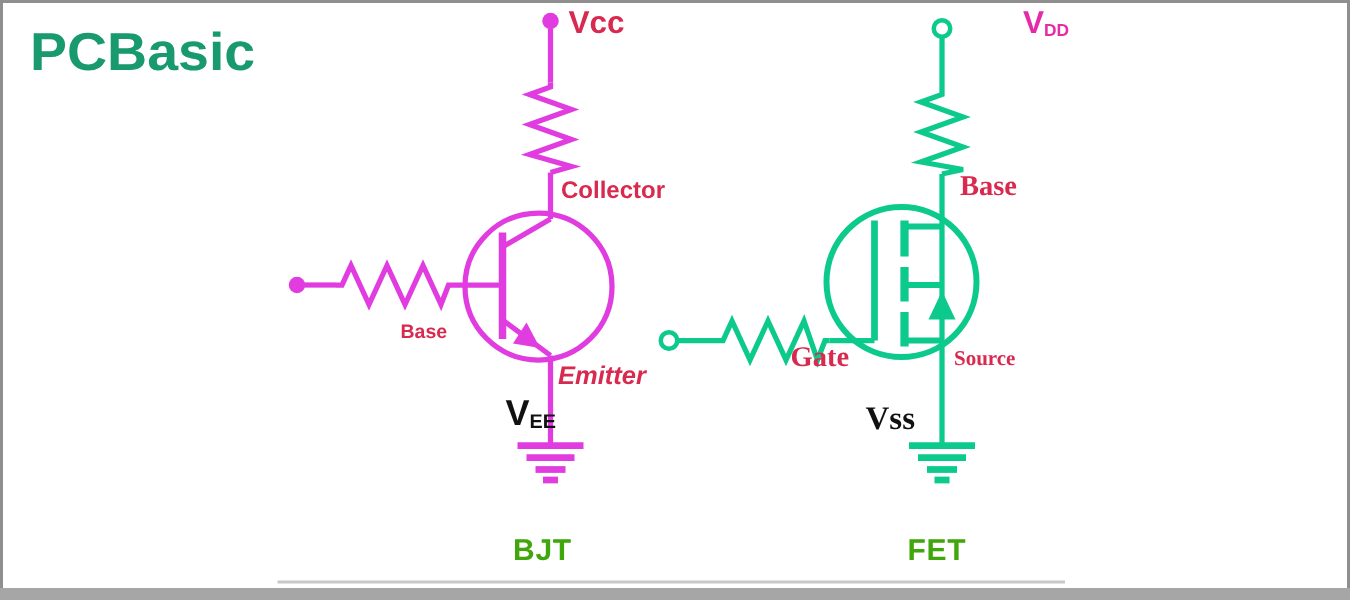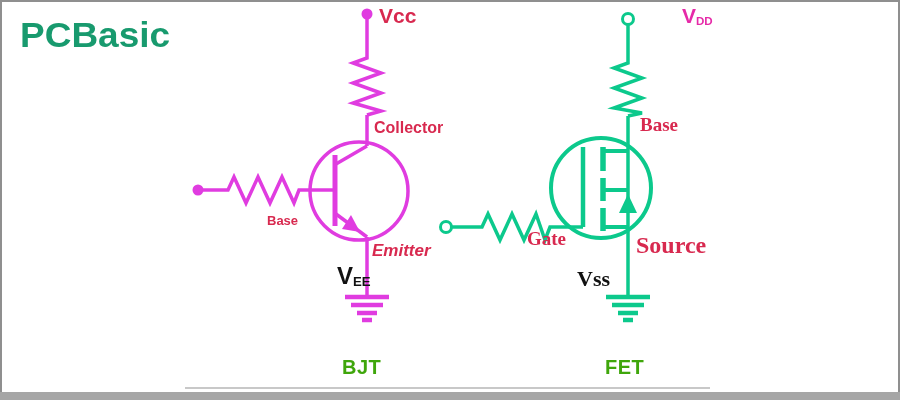--- a/index.html
+++ b/index.html
@@ -39,21 +39,21 @@
 
   .vcc{left:379px;top:4px;font-size:21px;}
   .collector{left:374px;top:119px;font-size:16px;}
   .base{left:267px;top:202px;font-size:13px;margin-top:12px;}
   .emitter{left:372px;top:242px;font-size:17px;font-style:italic;}
   .vee{left:322px;top:263px;font-size:24px;margin-left:15px;}
   .bjt-caption{left:342px;top:356px;font-size:20px;letter-spacing:0.5px;}
   .vdd{left:644px;top:4px;font-size:21px;}
   .drain{left:640px;top:115px;font-size:19px;}
   .gate{left:527px;top:229px;font-size:19px;}
-  .source{left:636px;top:232px;font-size:24px;}
+  .source{left:636px;top:232px;font-size:14px;}
   .vss{left:577px;top:267px;font-size:22px;font-family:Liberation Serif, serif;}
   .fet-caption{left:605px;top:356px;font-size:20px;letter-spacing:0.5px;}
 </style>
 </head>
 <body>
 
 <div class="edge edge-left"></div>
 <div class="edge edge-top"></div>
 <div class="edge edge-right"></div>
 

